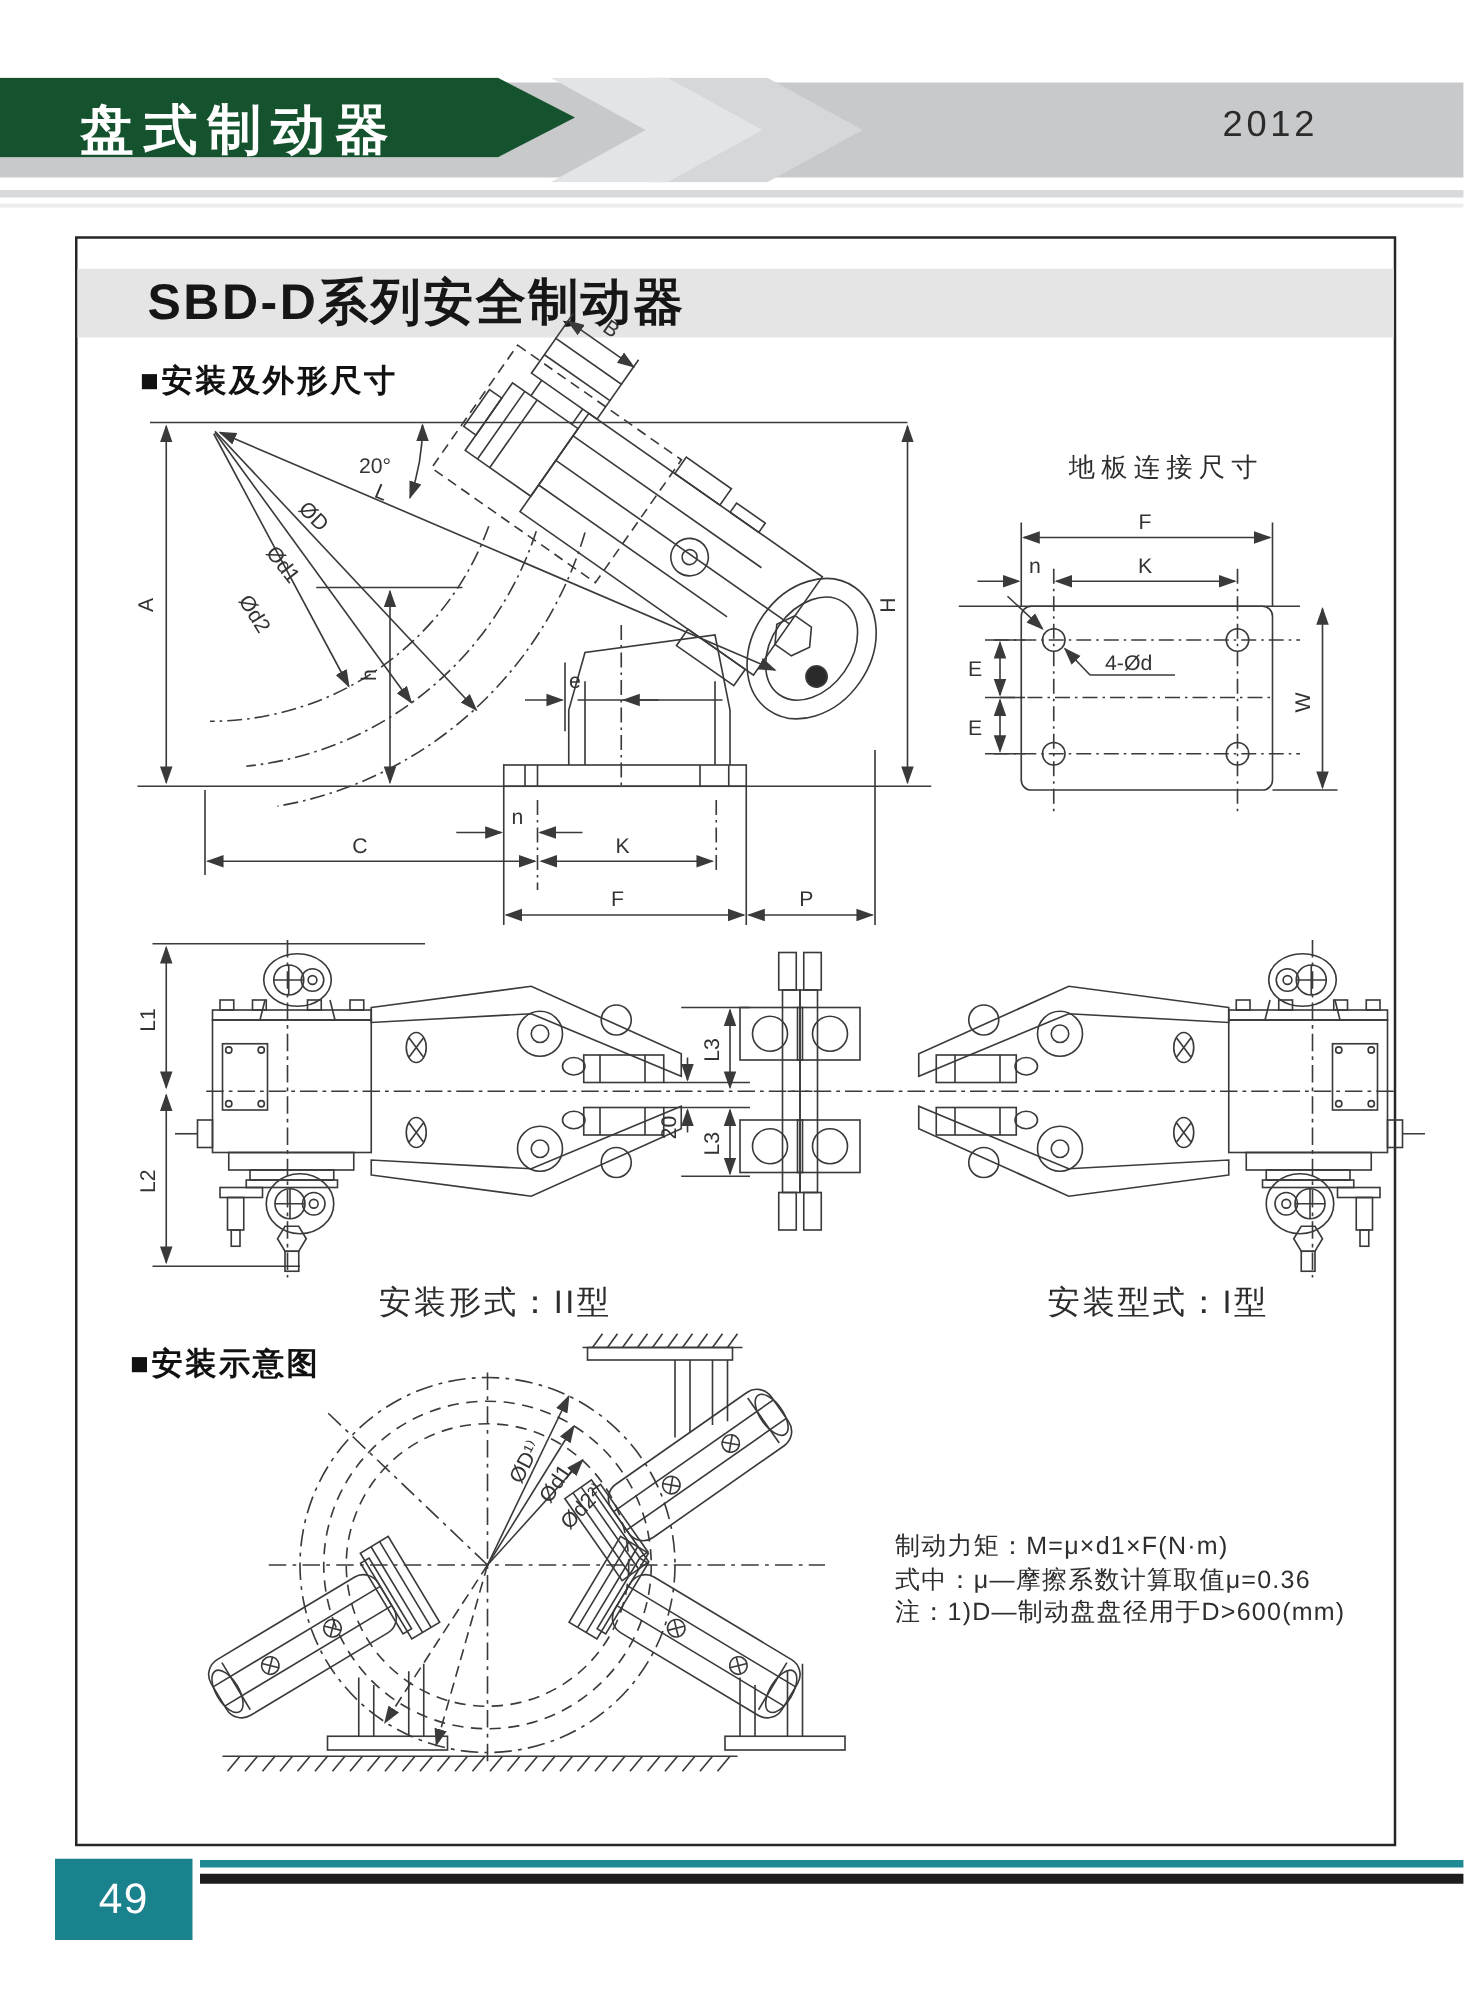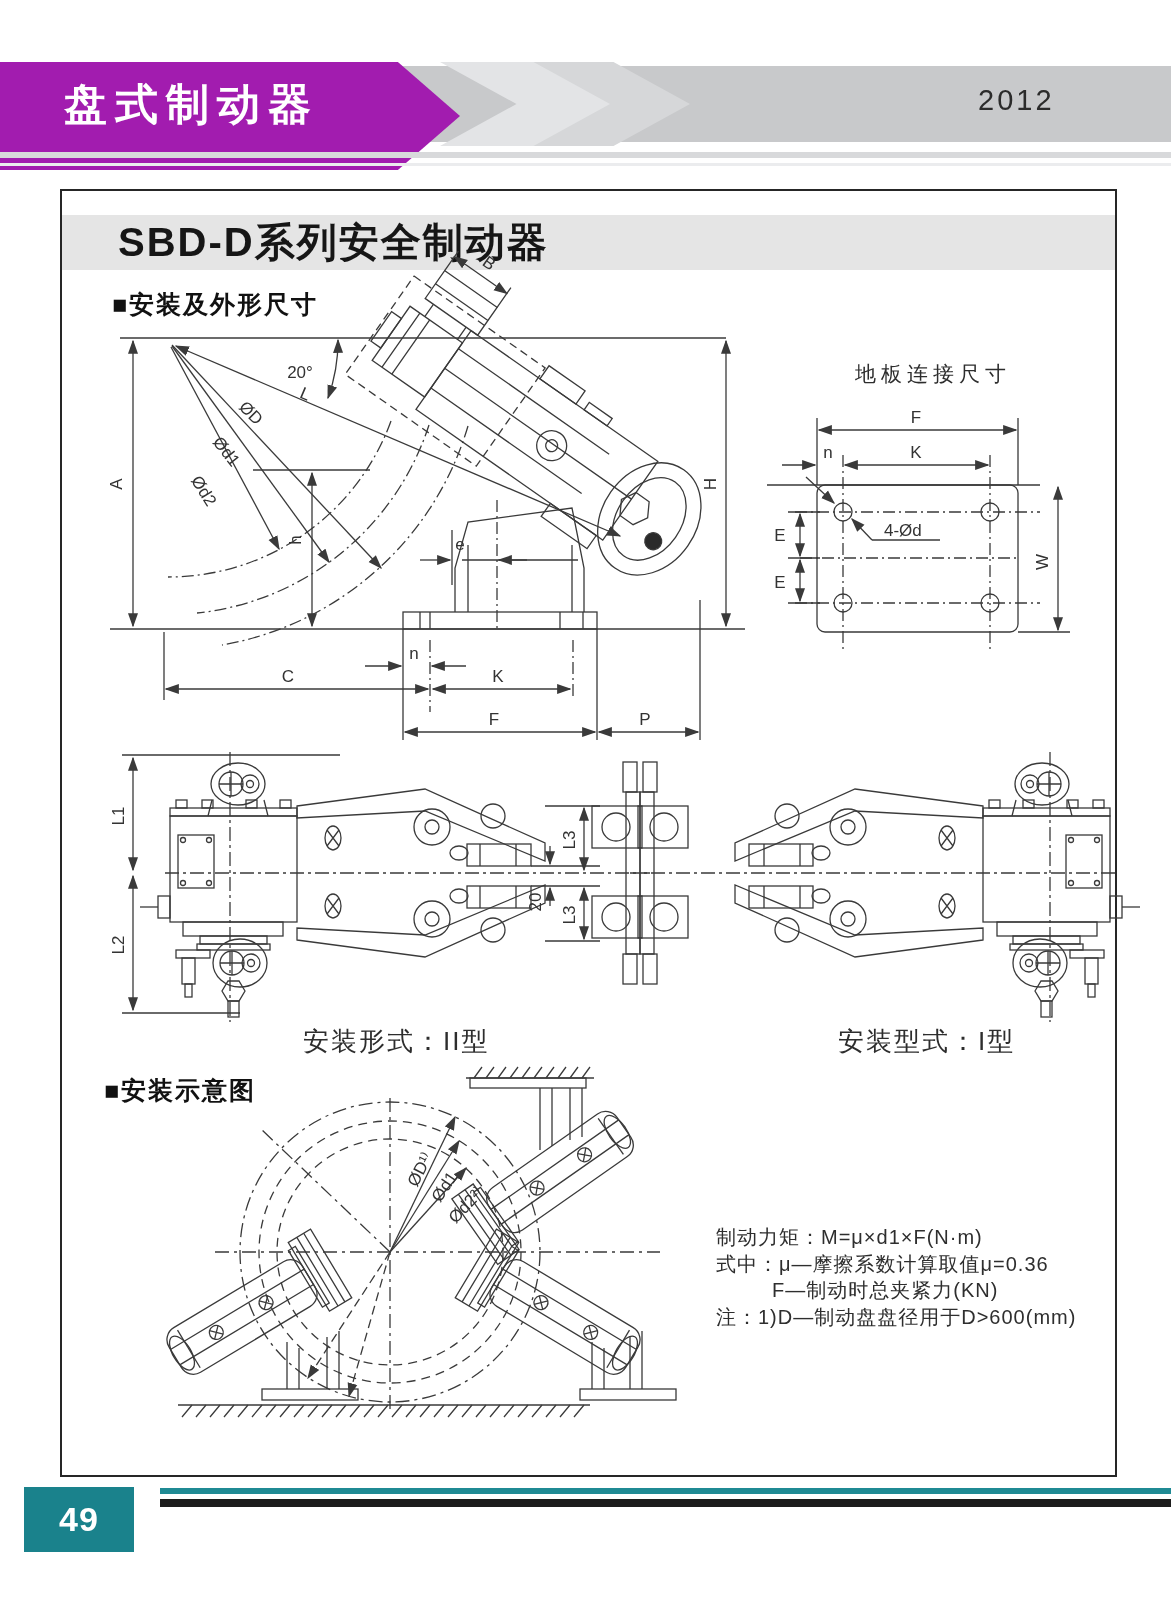--- a/index.html
+++ b/index.html
@@ -5,21 +5,21 @@
   html,body{margin:0;padding:0;background:#ffffff;}
   #page{position:relative;width:1171px;height:1600px;background:#fff;overflow:hidden;
         font-family:"Liberation Sans","DejaVu Sans",sans-serif;color:#1f1f1f;}
   .abs{position:absolute;}
   
   #band{left:0;top:66px;width:1171px;height:76px;background:#c8c9cb;}
   .chev{top:62px;height:84px;width:170px;
         clip-path:polygon(0% 0%,55% 0%,100% 50%,55% 100%,0% 100%,45% 50%);}
   #chev1{left:440px;background:#e3e4e6;}
   #chev2{left:520px;background:#d6d7d9;}
-  #banner{left:0;top:62px;width:460px;height:108px;background:#a21caf;
+  #banner{left:0;top:62px;width:460px;height:64px;background:#14532d;
           clip-path:polygon(0 0,86.5% 0,100% 50%,86.5% 100%,0 100%);}
   #banner span{position:absolute;left:64px;top:0;line-height:84px;color:#fff;
           font-size:43px;font-weight:bold;letter-spacing:8px;}
   #year{left:978px;top:84px;font-size:29px;color:#2b2b2b;letter-spacing:3px;}
   #hline1{left:0;top:152px;width:1171px;height:6px;background:#d8d9db;}
   #hline2{left:0;top:163px;width:1171px;height:3px;background:#ebecee;}
   
   #box{left:60px;top:189px;width:1053px;height:1284px;border:2px solid #262626;background:#fff;}
   #titlebar{left:62px;top:215px;width:1053px;height:55px;background:#e5e5e5;}
   #titlebar span{position:absolute;left:56px;top:0;line-height:55px;font-size:40px;
@@ -30,22 +30,22 @@
   #floor-title{left:855px;top:360px;font-size:21px;color:#2d2d2d;letter-spacing:5px;}
   .cap{font-size:26px;color:#2d2d2d;letter-spacing:2px;}
   #cap2{left:303px;top:1024px;}
   #cap1{left:838px;top:1024px;}
   #formulas{left:673px;top:1224px;width:440px;font-size:20px;color:#2e2e2e;
             letter-spacing:1px;}
   #formulas div{height:26.7px;line-height:26.7px;white-space:nowrap;margin-left:43px;}
   .ind40{padding-left:40px;} .ind56{padding-left:56px;} .ind28{padding-left:28px;}
   #note{left:114px;top:1441px;font-size:20px;color:#2b2b2b;letter-spacing:1px;}
   
-  #pnum{left:24px;top:1487px;width:110px;height:65px;background:#1a828c;color:#fff;
-        font-size:34px;font-weight:bold;text-align:center;line-height:65px;letter-spacing:1px;}
+  #pnum{left:44px;top:1487px;width:110px;height:65px;background:#1a828c;color:#fff;
+        font-size:34px;font-weight:normal;text-align:center;line-height:65px;letter-spacing:1px;}
   #frule1{left:160px;top:1488px;width:1011px;height:6px;background:#1f8a94;}
   #frule2{left:160px;top:1499px;width:1011px;height:8px;background:#1d1d1d;}
   svg{position:absolute;left:0;top:0;}
   svg text{font-family:"Liberation Sans","DejaVu Sans",sans-serif;font-size:17px;
            fill:#333;stroke:none;}
 </style>
 </head>
 <body>
 
 <div id="page">
@@ -66,21 +66,20 @@
   </div>
   <div class="abs sect" id="sect1">■安装及外形尺寸</div>
   <div class="abs" id="floor-title">地板连接尺寸</div>
   <div class="abs cap" id="cap2">安装形式：II型</div>
   <div class="abs cap" id="cap1">安装型式：I型</div>
   <div class="abs sect" id="sect2">■安装示意图</div>
 
   <div class="abs" id="formulas">
     <div>制动力矩：M=μ×d1×F(N·m)</div>
     <div>式中：μ—摩擦系数计算取值μ=0.36</div>
-    <div class="ind56">F—制动时总夹紧力(KN)</div>
     <div>注：1)D—制动盘盘径用于D&gt;600(mm)</div>
   </div>
 
 
   <div class="abs" id="pnum"><span>49</span></div>
   <div class="abs" id="frule1"></div>
   <div class="abs" id="frule2"></div>
 
   <svg width="1171" height="1600" viewBox="0 0 1171 1600">
     <defs>

